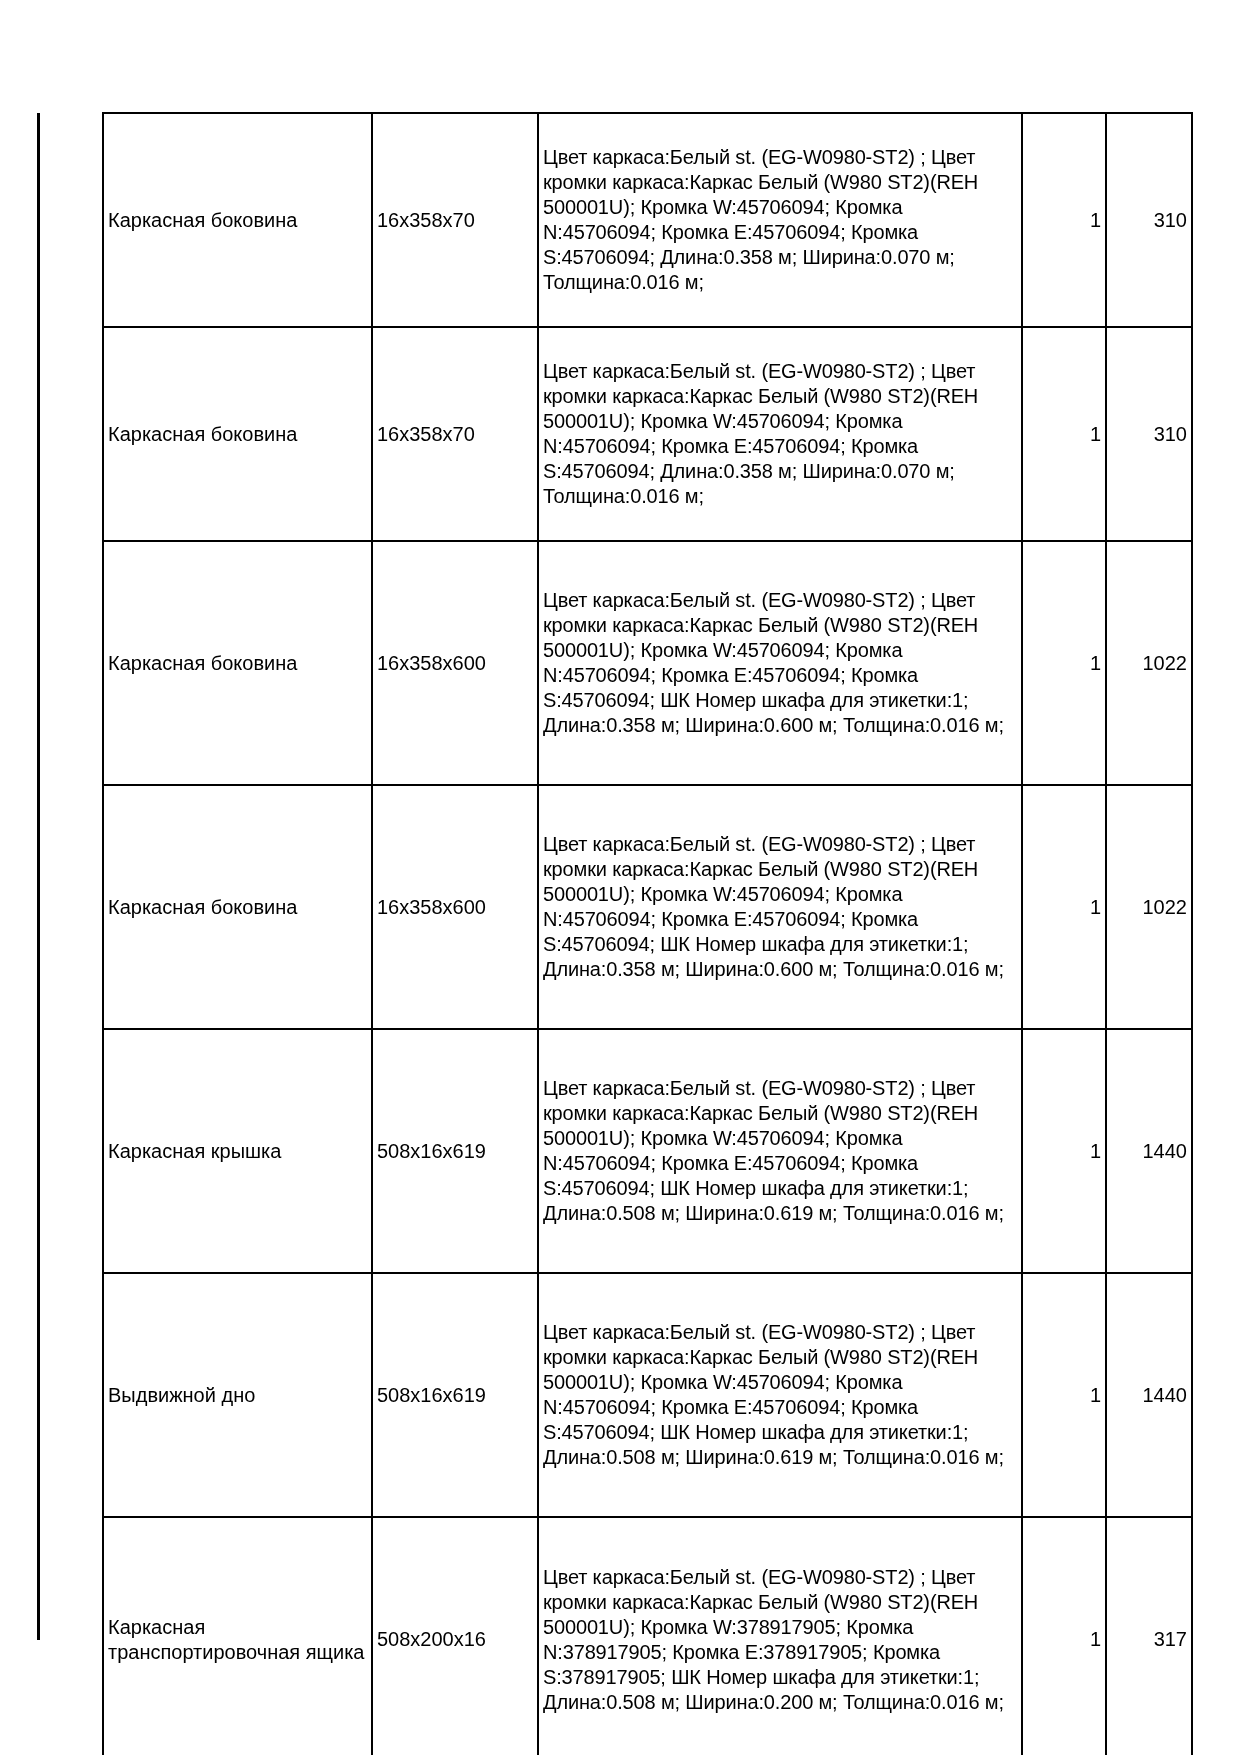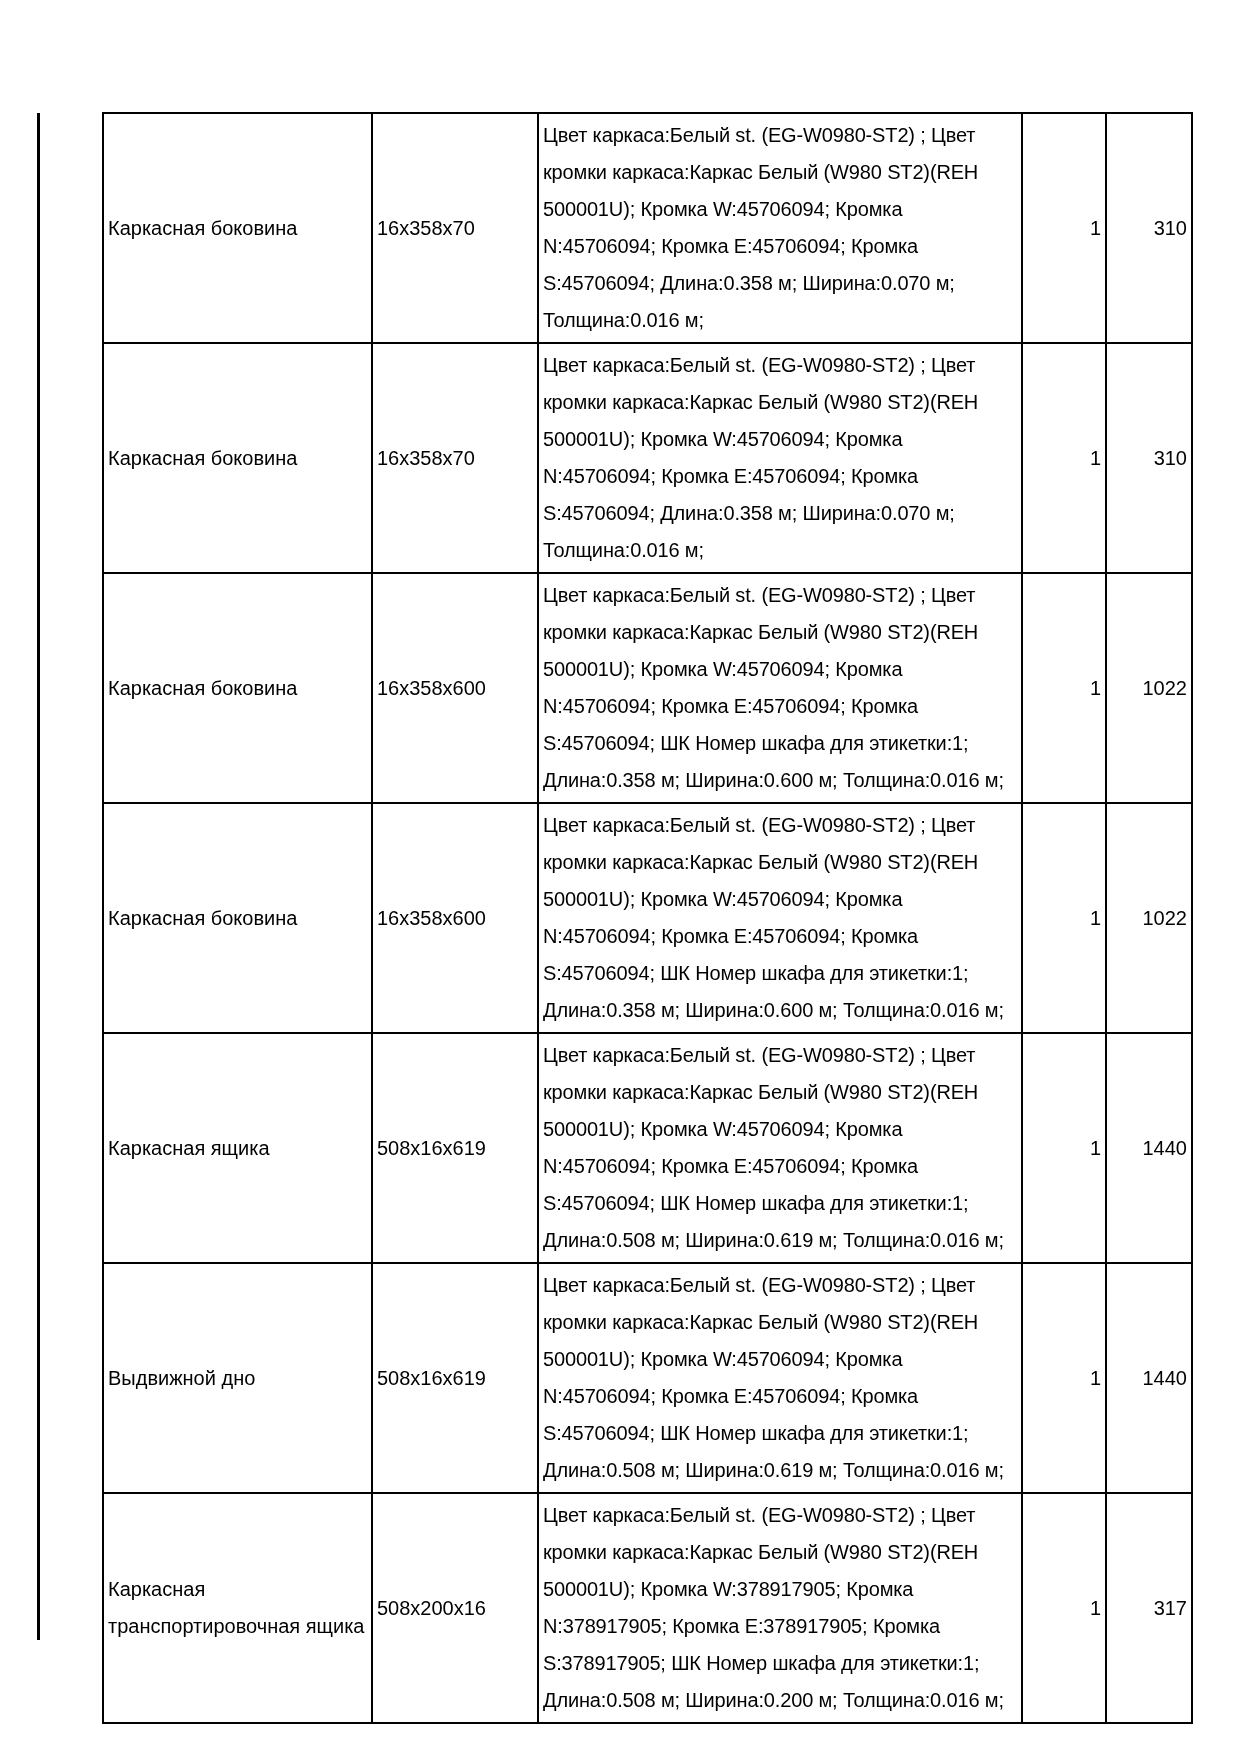--- a/index.html
+++ b/index.html
@@ -1,20 +1,20 @@
 <!DOCTYPE html>
 <html><head>
 <meta charset="utf-8">
 <style>
   html, body { margin: 0; padding: 0; background: #ffffff; }
   body { width: 1241px; height: 1755px; position: relative; overflow: hidden;
          font-family: "Liberation Sans", "DejaVu Sans", sans-serif; color: #000; }
   .margin-line { position: absolute; left: 37px; top: 113px; width: 3px; height: 1527px; background: #000; }
   table.parts { position: absolute; left: 102px; top: 112px; border-collapse: collapse; table-layout: fixed; }
-  table.parts td { border: 2.5px solid #000; padding: 3px 4px; font-size: 20px; line-height: 37px;
+  table.parts td { border: 2.5px solid #000; padding: 16px 4px; font-size: 20px; line-height: 25px;
                    vertical-align: middle; overflow: hidden; }
   col.c-name { width: 269px; }
   col.c-size { width: 166px; }
   col.c-desc { width: 484px; }
   col.c-qty  { width: 84px; }
   col.c-cost { width: 86px; }
   td.num { text-align: right; padding-right: 3px; }
   td.desc { padding-left: 3px; padding-right: 2px; letter-spacing: -0.15px; }
   tr.r6 td { height: 180px; }
   tr.r7 td { height: 210px; }
@@ -57,21 +57,21 @@
       <td class="num">1022</td>
     </tr>
     <tr class="r7">
       <td>Каркасная боковина</td>
       <td>16x358x600</td>
       <td class="desc">Цвет каркаса:Белый st. (EG-W0980-ST2) ; Цвет кромки каркаса:Каркас Белый (W980 ST2)(REH 500001U); Кромка W:45706094; Кромка N:45706094; Кромка E:45706094; Кромка S:45706094; ШК Номер шкафа для этикетки:1; Длина:0.358 м; Ширина:0.600 м; Толщина:0.016 м;</td>
       <td class="num">1</td>
       <td class="num">1022</td>
     </tr>
     <tr class="r7">
-      <td>Каркасная ящика</td>
+      <td>Каркасная крышка</td>
       <td>508x16x619</td>
       <td class="desc">Цвет каркаса:Белый st. (EG-W0980-ST2) ; Цвет кромки каркаса:Каркас Белый (W980 ST2)(REH 500001U); Кромка W:45706094; Кромка N:45706094; Кромка E:45706094; Кромка S:45706094; ШК Номер шкафа для этикетки:1; Длина:0.508 м; Ширина:0.619 м; Толщина:0.016 м;</td>
       <td class="num">1</td>
       <td class="num">1440</td>
     </tr>
     <tr class="r7">
       <td>Выдвижной дно</td>
       <td>508x16x619</td>
       <td class="desc">Цвет каркаса:Белый st. (EG-W0980-ST2) ; Цвет кромки каркаса:Каркас Белый (W980 ST2)(REH 500001U); Кромка W:45706094; Кромка N:45706094; Кромка E:45706094; Кромка S:45706094; ШК Номер шкафа для этикетки:1; Длина:0.508 м; Ширина:0.619 м; Толщина:0.016 м;</td>
       <td class="num">1</td>

